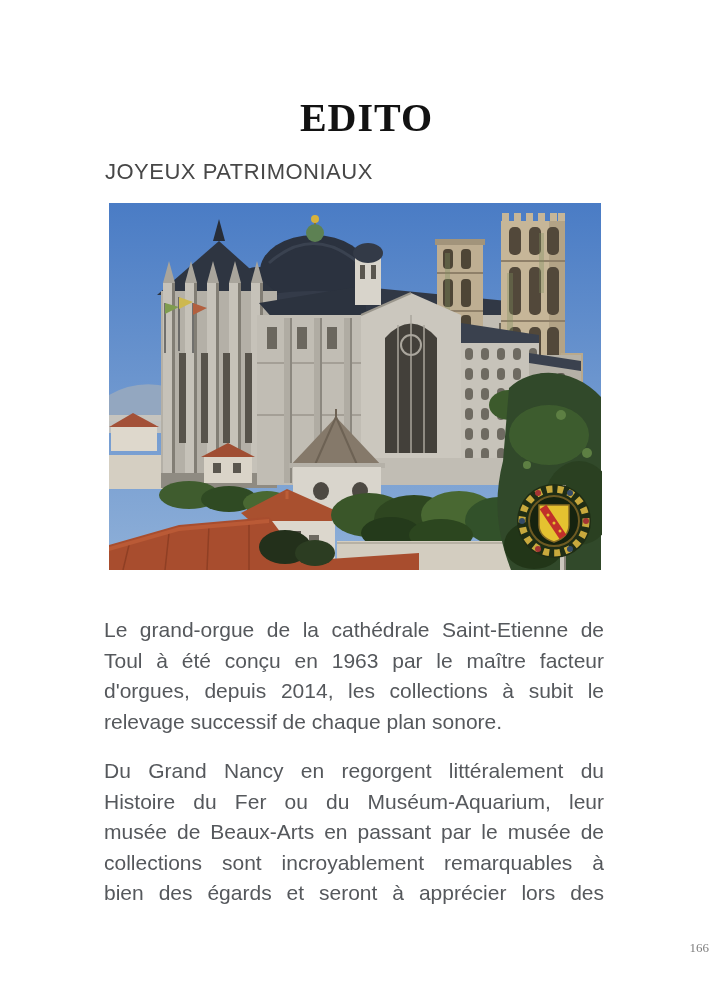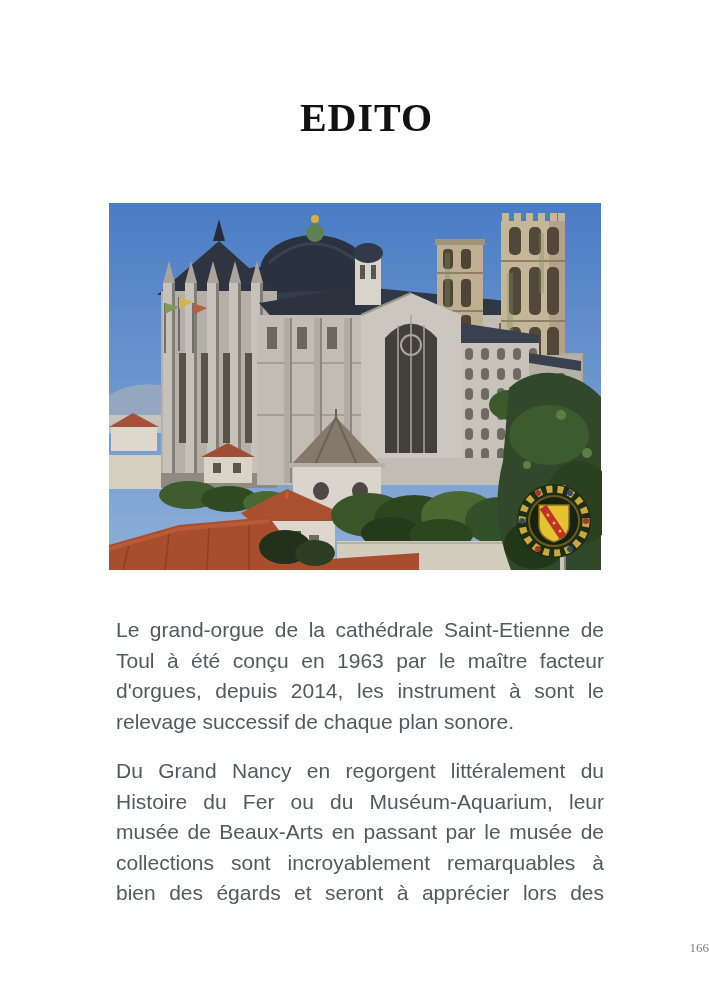--- a/index.html
+++ b/index.html
@@ -21,34 +21,35 @@
     position:absolute; top:203px; left:108px; width:494px; height:367px; margin:0;
     line-height:0;
   }
   .photo svg { display:block; }
   .para {
     position:absolute; left:104px; width:500px;
     font-size:21px; line-height:30.5px; color:#55585c;
   }
   #para1 { top:615px; }
   #para2 { top:756px; }
-  .ln { text-align:justify; text-align-last:justify;margin-left:12px; }
+  .ln { text-align:justify; text-align-last:justify; }
   .ln.end { text-align-last:left; }
   .pagenum {
     position:absolute; top:940px; left:0; width:709px; text-align:right;
     font-family:"Liberation Serif", serif; font-size:13px; color:#7e7e7e;
   }
 </style>
 </head>
 <body>
 
 <div class="page">
 
   <h1 class="title">EDITO</h1>
 
+  <div class="subtitle">JOYEUX PATRIMONIAUX</div>
 
   <figure class="photo">
     <svg width="494" height="367" viewBox="0 0 492 367" xmlns="http://www.w3.org/2000/svg">
       <defs>
         <linearGradient id="skyGrad" x1="0" y1="0" x2="0" y2="1">
           <stop offset="0" stop-color="#4a7cc5"></stop>
           <stop offset="1" stop-color="#8fb0d8"></stop>
         </linearGradient>
         <pattern id="niches" width="16" height="20" patternUnits="userSpaceOnUse">
           <rect width="16" height="20" fill="#c7c3ba"></rect>
@@ -298,21 +299,21 @@
         <circle cx="-6" cy="-6" r="1.5" fill="#e5c230"></circle>
         <circle cx="0" cy="2" r="1.5" fill="#e5c230"></circle>
         <circle cx="6" cy="10" r="1.5" fill="#e5c230"></circle>
       </g>
     </svg>
   </figure>
 
   <section class="para" id="para1">
     <div class="ln">Le grand-orgue de la cathédrale Saint-Etienne de</div>
     <div class="ln">Toul à été conçu en 1963 par le maître facteur</div>
-    <div class="ln">d'orgues, depuis 2014, les instrument à sont le</div>
+    <div class="ln">d'orgues, depuis 2014, les collections à subit le</div>
     <div class="ln end">relevage successif de chaque plan sonore.</div>
   </section>
 
   <section class="para" id="para2">
     <div class="ln">Du Grand Nancy en regorgent littéralement du</div>
     <div class="ln">Histoire du Fer ou du Muséum-Aquarium, leur</div>
     <div class="ln">musée de Beaux-Arts en passant par le musée de</div>
     <div class="ln">collections sont incroyablement remarquables à</div>
     <div class="ln">bien des égards et seront à apprécier lors des</div>
   </section>

